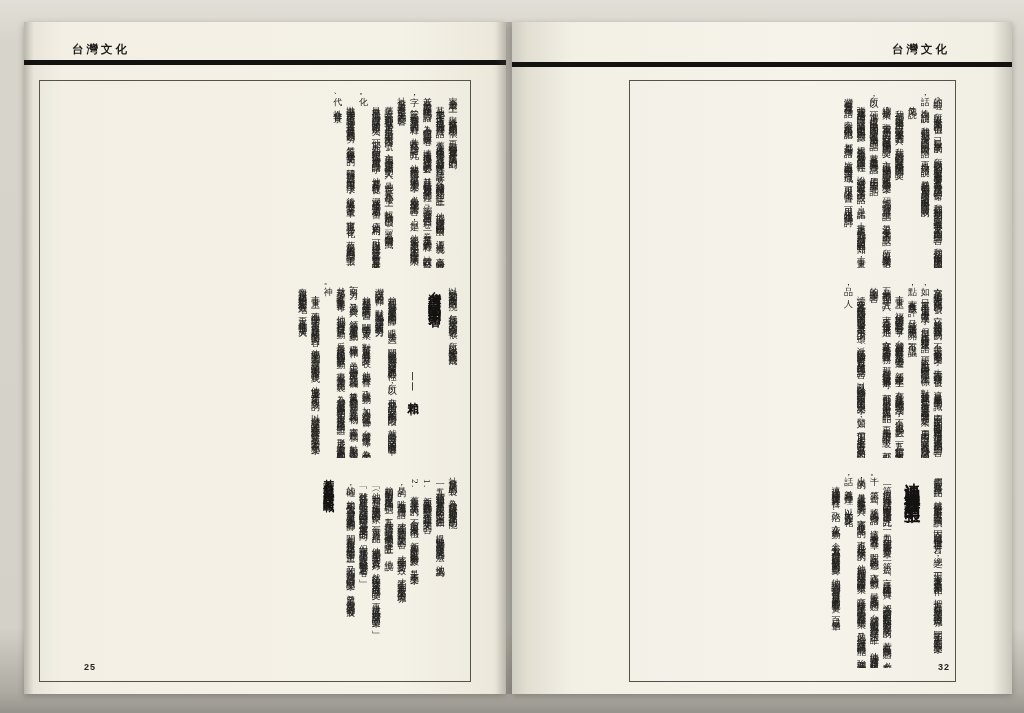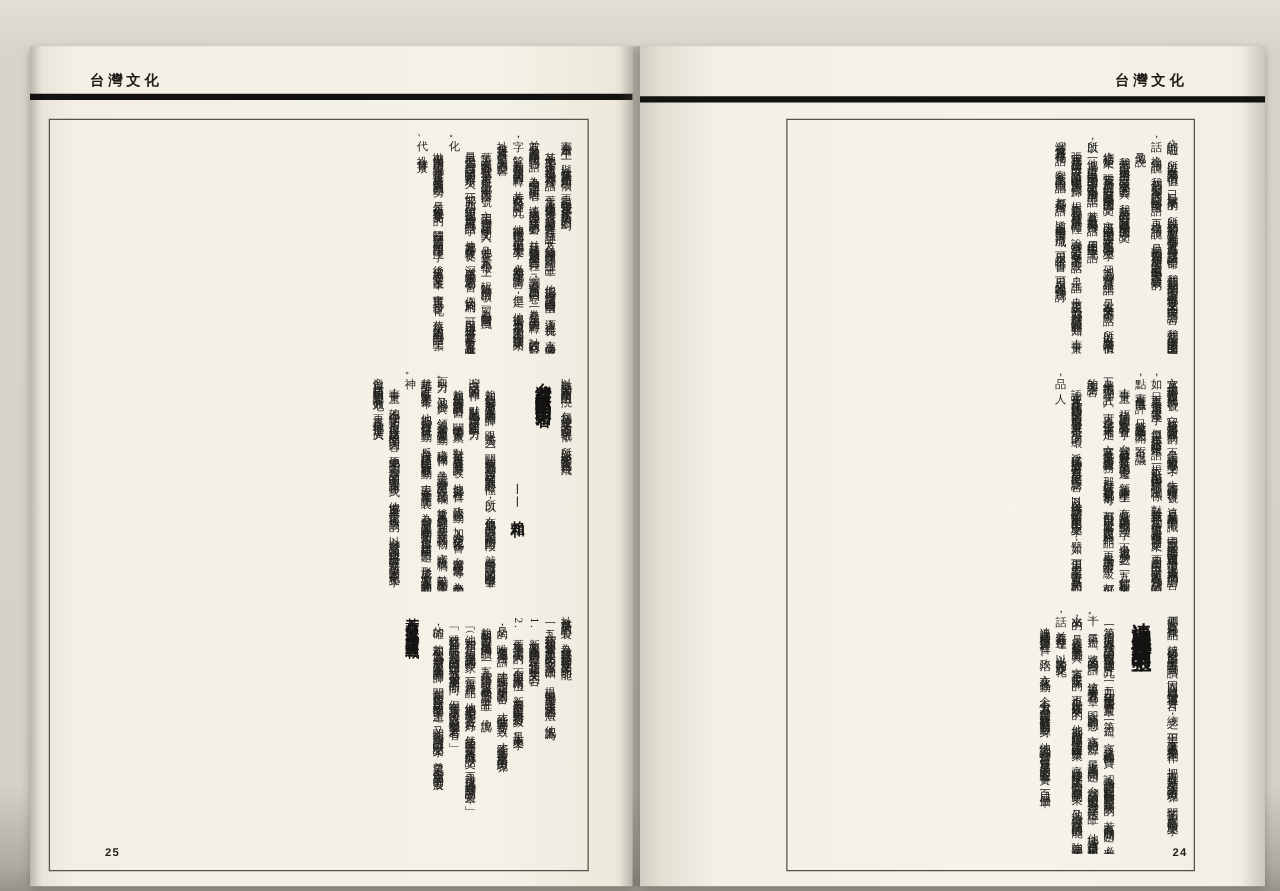--- a/index.html
+++ b/index.html
@@ -1,21 +1,21 @@
 <!DOCTYPE html>
 <html><head>
 <meta charset="utf-8">
 <style>
   html,body{margin:0;padding:0;}
   body{
     width:1024px;height:713px;overflow:hidden;
     background:linear-gradient(180deg,#e2dfd8 0%,#d7d4cb 6%,#d4d1c8 88%,#aeaba3 97%,#96938c 100%);
     font-family:"Liberation Serif", serif;
   }
-  .scene{position:relative;width:1024px;height:543px;margin-top:15px;}
+  .scene{position:relative;width:1024px;height:543px;}
 
   
   .page{position:absolute;top:22px;height:672px;}
   .page-left{
     left:24px;width:482px;
     background:linear-gradient(90deg,#b9b6ad 0%,#e9e5da 2%,#f3efe4 8%,#f4f1e6 78%,#ece8dc 97%,#d8d4c9 100%);
     box-shadow:0 2px 6px rgba(60,58,50,.35);
   }
   .page-right{
     left:512px;width:500px;
@@ -146,16 +146,16 @@
           <div class="para body">事實上，福佬話與客家話有音有字。台灣社會歷經數百年來的變遷，新語彙產生了，有些音也的確找不到漢字，不過也屬少數。一九三一年郭秋生認為不過是百中五個半找不到字（註八），大可造字借字來補足。文字既然是為語言服務，那麼任何符號都無不可，都可以用來寫出膾炙人口的作品，更無所謂下級不下級，都可以成為有價值的文學語言。</div>
           <div class="para body">語言文化在近代民族國家的形成與發展上是不可少的一環；近代民族國家有它自身的民族語言，以及以民族語言開拓出來的民族文學。譬如，但丁用多斯崗方言寫出不朽的作品，人</div>
         </section>
       <section class="register tall">
           <div class="para cont">們要欣賞這些作品，就得依照多斯崗方言去閱讀，因而就得學習這種方言。總之，但丁等文豪透過文學創作，把方言提升到文學語言的境界，開拓了意大利民族文學。</div>
           <div class="para heading-xl">連溫卿保存台灣話的主張</div>
           <div class="para body">第一個提出保存台灣話語的大概是連溫卿（註九），一九二四年他發表兩篇文章。第一篇：「言語之社會的性質」，認為言語的起源和民族的起源是一致的；若有民族問題，必有言語問題（註十）。第二篇：「將來的台灣語」，這篇論文分為五章，即言語的觀念，言語的起源，最近之言語問題，台灣話的將來與台灣話文法（註十一）。他論述言語是從日常生活上產生出來的，是表達社會觀念的工具；言語不是天降的，也不是從外國來的。他批判殖民政權的言語侵略政策，高呼排斥壟斷人心的言語壓制政策，他又檢討台灣話的機能，強調要設法保存台灣話，並進行整理，以光大民族文化。</div>
           <div class="para body">連溫卿積極參與社會、政治、文化運動，全心全力為台灣民族解放運動而獻身。他認識到台灣社會自主發展的客觀事實，自成一個單</div>
         </section>
     </div>
-    <div class="folio">24</div>
+    <div class="folio">32</div>
   </div>
 
 </div>
 
 </body></html>

